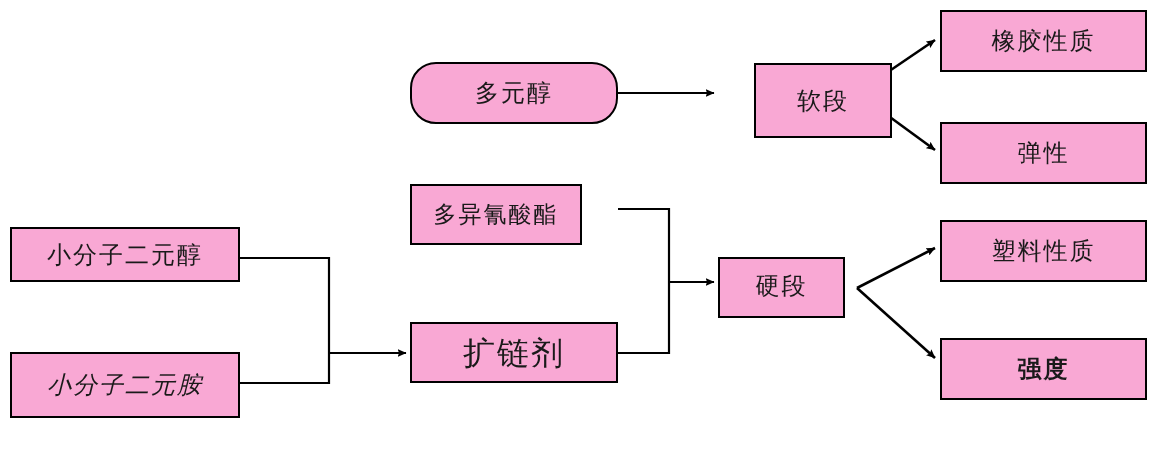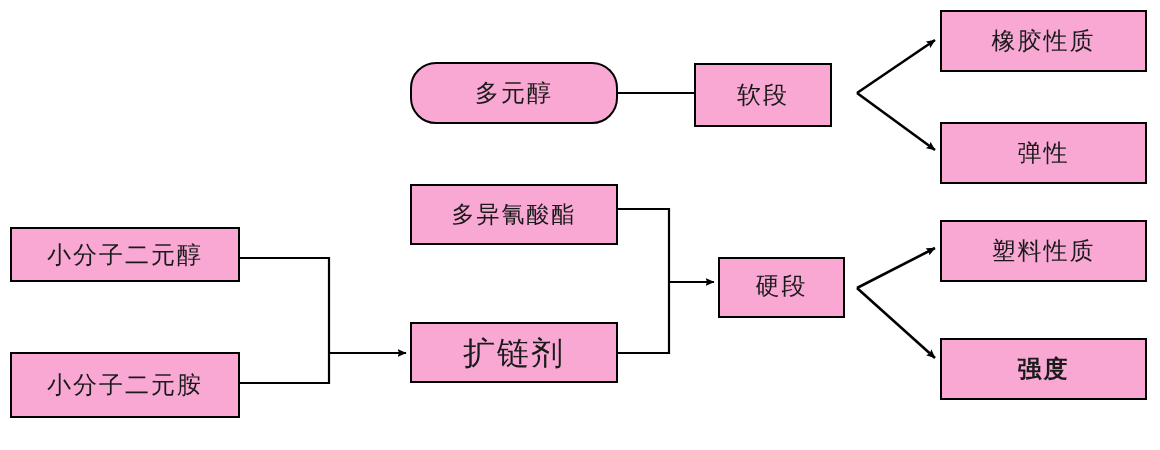--- a/index.html
+++ b/index.html
@@ -35,30 +35,30 @@
     letter-spacing: 2px;
     white-space: nowrap;
   }
   .node-label {
     display: block;
     line-height: 1;
   }
 
   
   .n-polyol        { left: 410px; top: 62px;  width: 208px; height: 62px;  font-size: 24px; border-radius: 26px; }
-  .n-soft          { left: 694px; top: 63px;  width: 138px; height: 64px;  font-size: 24px; }
+  .n-soft          { left: 754px; top: 63px;  width: 138px; height: 75px;  font-size: 24px; }
   .n-rubber        { left: 940px; top: 10px;  width: 207px; height: 62px;  font-size: 24px; }
   .n-elastic       { left: 940px; top: 122px; width: 207px; height: 62px;  font-size: 24px; }
-  .n-isocyanate    { left: 410px; top: 184px; width: 208px; height: 61px;  font-size: 23px; }
+  .n-isocyanate    { left: 410px; top: 184px; width: 172px; height: 61px;  font-size: 23px; }
   .n-extender      { left: 410px; top: 322px; width: 208px; height: 61px;  font-size: 32px; }
   .n-hard          { left: 718px; top: 257px; width: 127px; height: 61px;  font-size: 24px; font-family: Liberation Mono, monospace; }
   .n-plastic       { left: 940px; top: 220px; width: 207px; height: 62px;  font-size: 24px; }
   .n-strength      { left: 940px; top: 338px; width: 207px; height: 62px;  font-size: 24px; font-weight: bold; }
   .n-diol          { left: 10px;  top: 227px; width: 230px; height: 55px;  font-size: 24px; }
-  .n-diamine       { left: 10px;  top: 352px; width: 230px; height: 66px;  font-size: 24px; }
+  .n-diamine       { left: 10px;  top: 352px; width: 230px; height: 66px;  font-size: 24px; font-style: italic; }
 </style>
 </head>
 <body>
 
 <div id="diagram-root">
 
   <svg id="edge-layer" width="1160" height="450" viewBox="0 0 1160 450" xmlns="http://www.w3.org/2000/svg">
     <defs>
       <marker id="arrowhead" markerWidth="9" markerHeight="8" refX="8.5" refY="4" orient="auto" markerUnits="userSpaceOnUse">
         <path d="M0,0 L9,4 L0,8 L1.6,4 Z" fill="#000000"></path>

